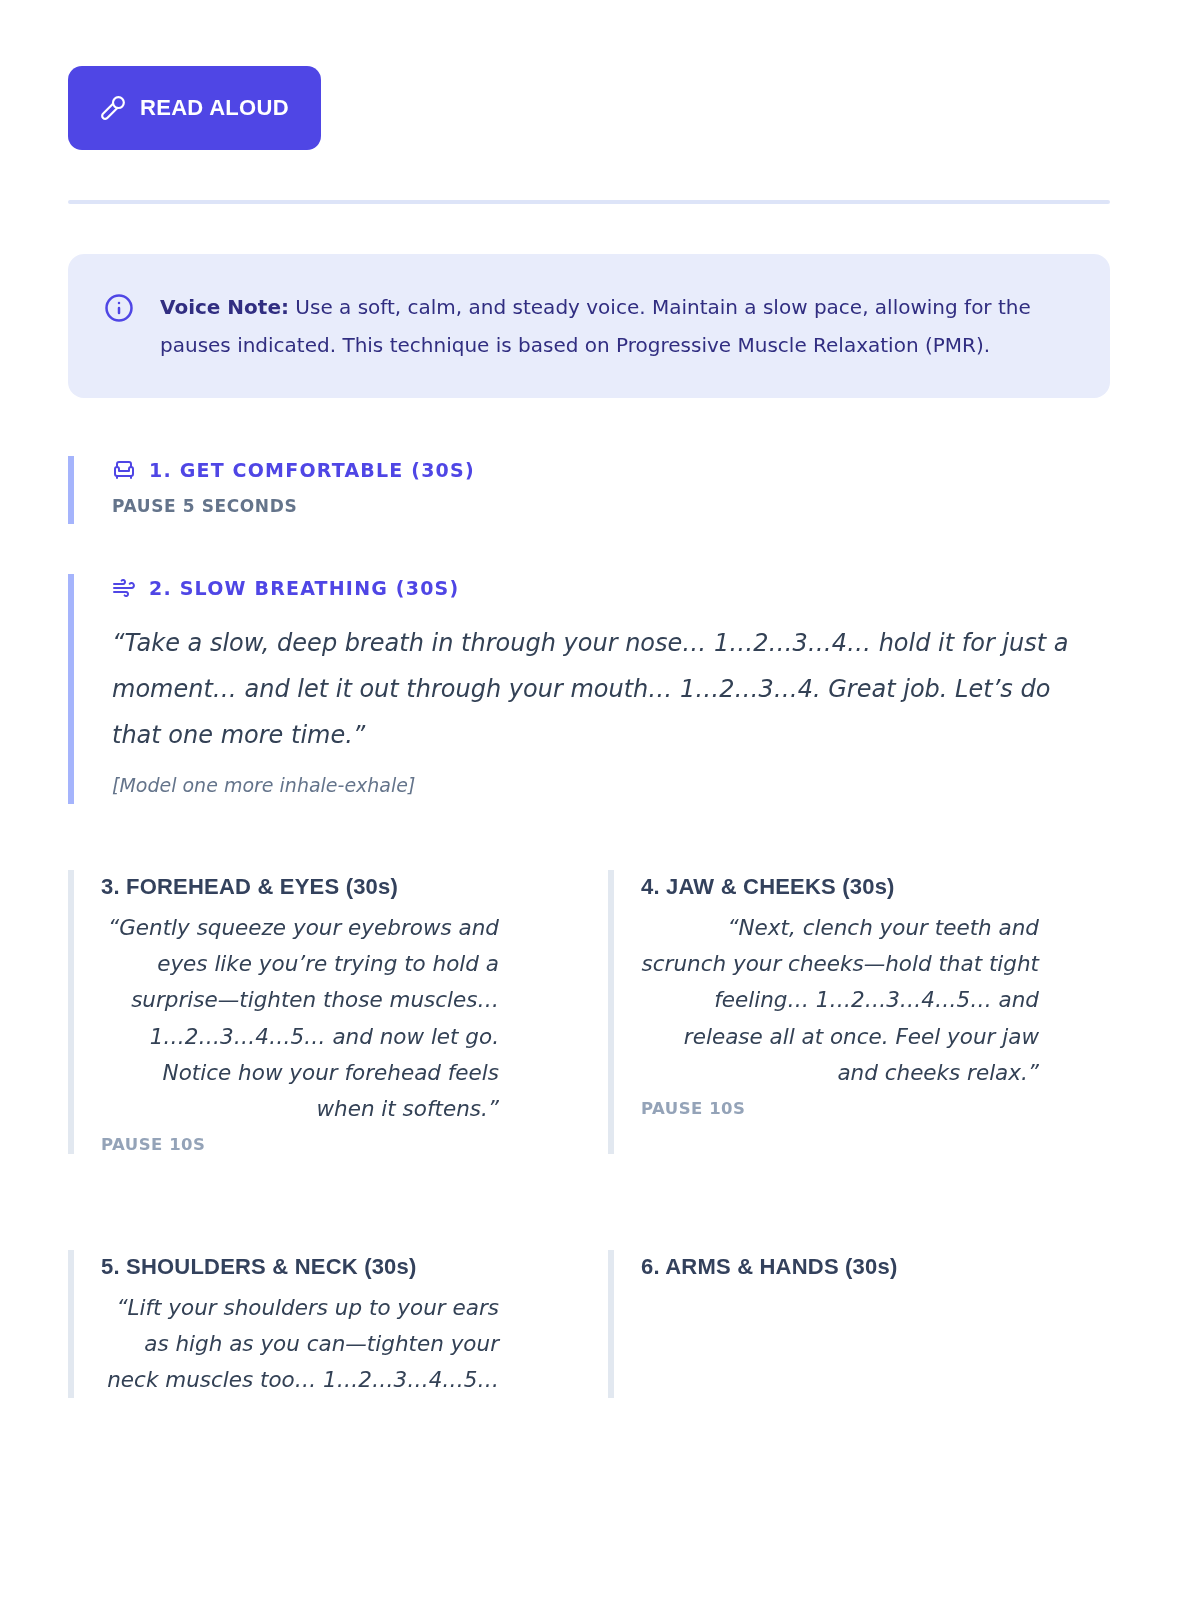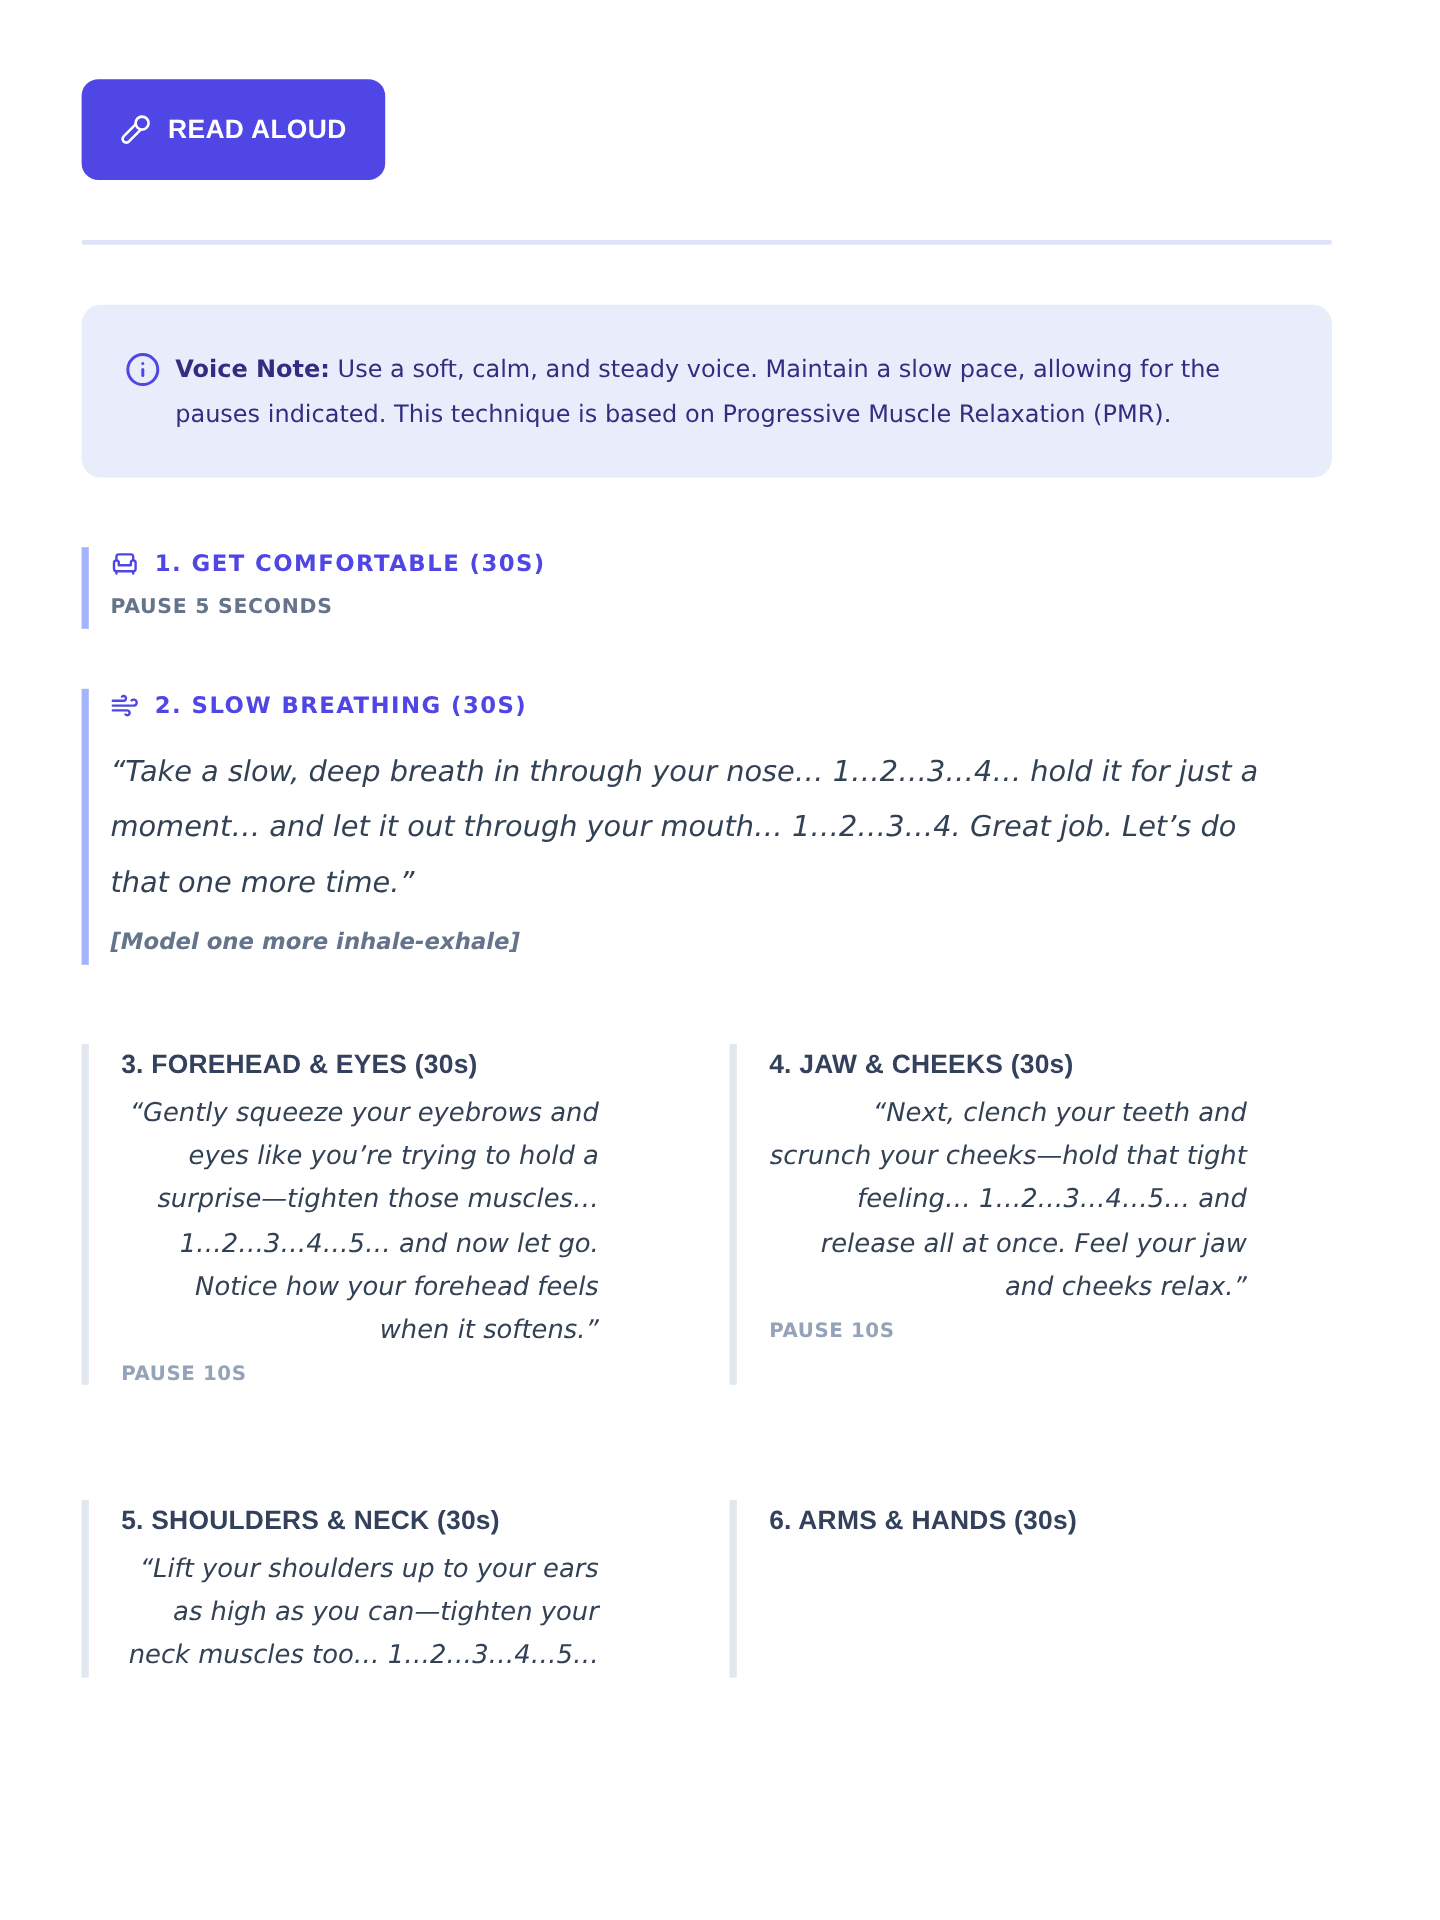--- a/index.html
+++ b/index.html
@@ -33,47 +33,47 @@
     font-size: 22px; font-weight: 700; letter-spacing: 0.3px;
   }
   .read-btn svg { display: block; }
 
   .divider { margin-top: 50px; height: 4px; border-radius: 2px; background: var(--divider, #dde4f8); }
 
   
   .note {
     margin-top: 50px; background: var(--note-bg, #e8ecfb);
     border-radius: 16px; padding: 34px 56px 34px 36px;
-    display: flex; gap: 12px; align-items: flex-start;
+    display: flex; gap: 26px; align-items: flex-start;
   }
   .note-icon { color: var(--accent, #4f46e5); margin-top: 5px; flex-shrink: 0; }
   .note-icon svg { display: block; }
   .note-text { font-size: 20px; line-height: 1.9; color: var(--note-text, #312e81); max-width: 912px; }
   .note-text strong { font-weight: 700; }
 
   
-  .feat { margin-top: 58px; border-left: 6px solid var(--bar, #a5b4fc); padding: 2px 0 8px 18px; }
+  .feat { margin-top: 58px; border-left: 6px solid var(--bar, #a5b4fc); padding: 2px 0 8px 38px; }
   .feat + .feat { margin-top: 50px; }
   .feat-h {
     display: flex; align-items: center; gap: 13px;
     color: var(--accent, #4f46e5);
     font-size: 19px; font-weight: 700; letter-spacing: 1.2px;
   }
   .feat-h svg { display: block; flex-shrink: 0; }
   .quote-lg {
     margin-top: 20px; max-width: 968px;
     font-size: 24px; font-style: italic; line-height: 1.92;
     color: var(--text, #334155);
   }
   .pause {
     margin-top: 14px; font-size: 17px; font-weight: 700;
     letter-spacing: 0.6px; color: var(--muted, #64748b);
   }
   .bracket {
-    margin-top: 16px; font-size: 19px; font-weight: 700; font-style: italic;
+    margin-top: 16px; font-size: 19px; font-weight: 400; font-style: italic;
     color: var(--muted, #64748b);
   }
 
   
   .grid {
     margin-top: 66px;
     display: grid; grid-template-columns: 1fr 1fr;
     column-gap: 38px; row-gap: 96px;
   }
   .card { border-left: 6px solid var(--bar-faint, #e2e8f0); padding: 4px 0 0 27px; }

